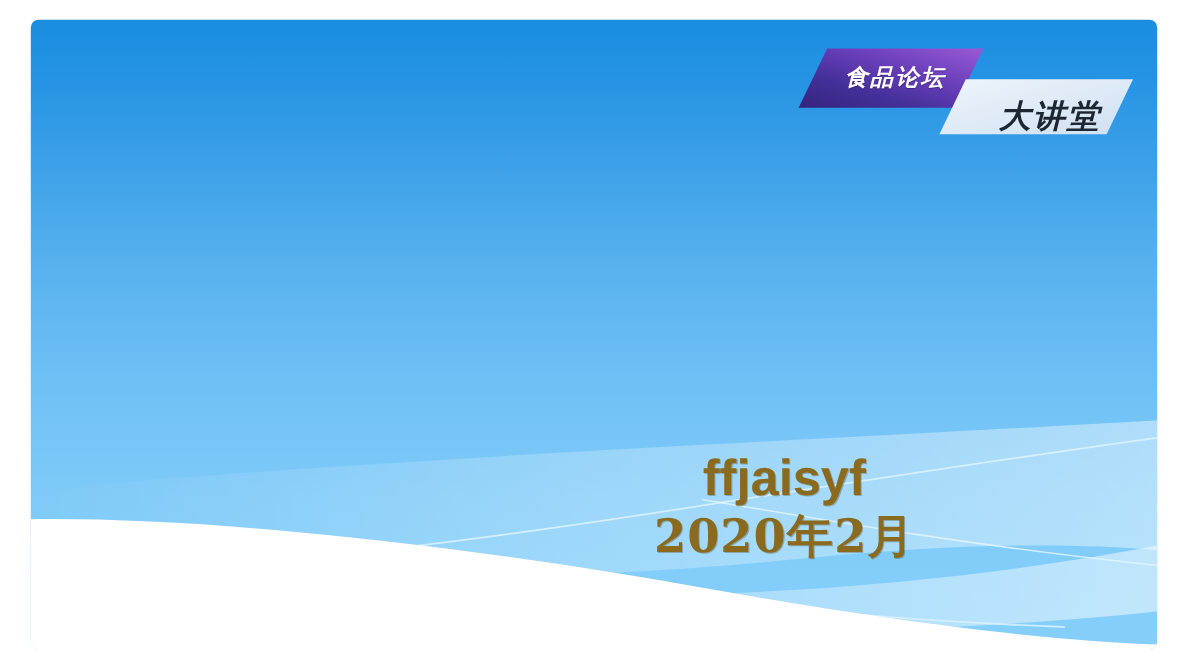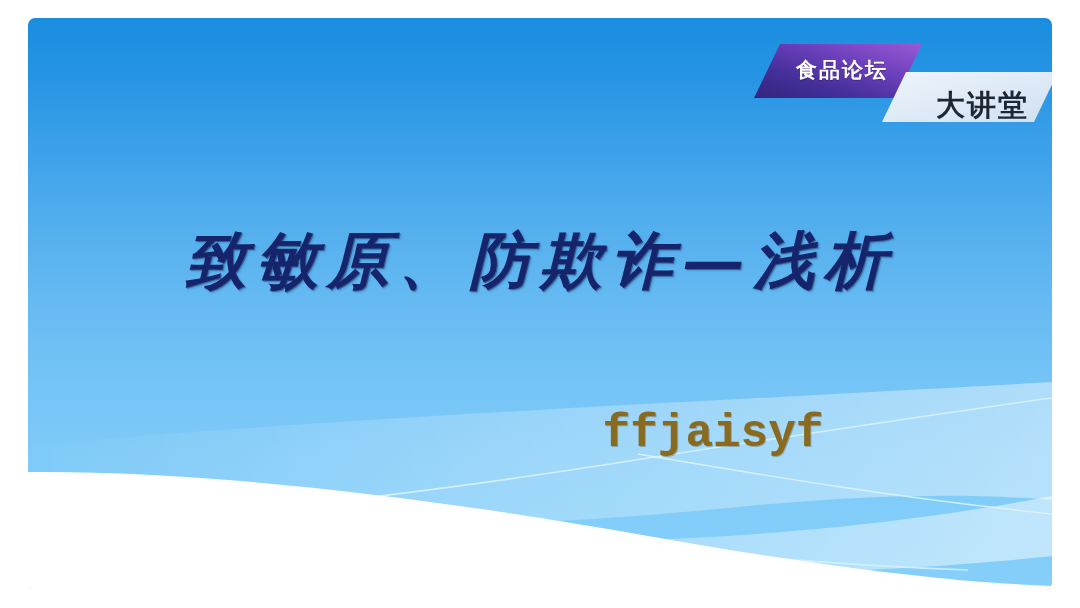--- a/index.html
+++ b/index.html
@@ -51,24 +51,25 @@
     bottom: 0;
     width: 1024px;
     height: 240px;
     pointer-events: none;
   }
   .wave-layer svg { display: block; width: 1024px; height: 240px; }
 
   
   .ribbon-group {
     position: absolute;
-    left: 696px;
+    left: 668px;
     top: 18px;
     width: 334px;
     height: 92px;
+    font-style: italic;
   }
   .ribbon-group svg { display: block; width: 334px; height: 92px; }
 
   .ribbon-text {
     position: absolute;
     font-weight: 700;
     letter-spacing: 2px;
     white-space: nowrap;
   }
   .ribbon-text--forum {
@@ -108,21 +109,21 @@
   .byline {
     position: absolute;
     left: 470px;
     top: 392px;
     width: 430px;
     text-align: center;
     color: #8a6a1e;
     white-space: nowrap;
   }
   .byline-author {
-    font-family: Liberation Mono, monospace;
+    font-family: Liberation Sans, sans-serif;
     font-size: 46px;
     font-weight: 700;
     letter-spacing: 0px;
     line-height: 1.05;
     text-shadow: 1px 1px 0 rgba(70,50,5,.30);
   }
   .byline-date {
     margin-top: 8px;
     font-family: "DejaVu Serif", "Liberation Serif", serif;
     font-size: 42px;
@@ -193,20 +194,20 @@
         <path d="M 56,8 L 198,8 L 172,62 L 30,62 Z" fill="url(#forumGrad)"></path>
 
         <path d="M 182,36 L 334,36 L 310,86 L 158,86 Z" fill="url(#hallGrad)"></path>
       </svg>
 
       <span class="ribbon-text ribbon-text--forum">食品论坛</span>
 
       <span class="ribbon-text ribbon-text--hall">大讲堂</span>
     </div>
 
-    <div class="slide-title">致敏原、防欺诈—浅析</div>
 
     <div class="byline">
       <div class="byline-author">ffjaisyf</div>
+      <div class="byline-date">2020年2月</div>
     </div>
 
   </div>
 </div>
 
 </body></html>

